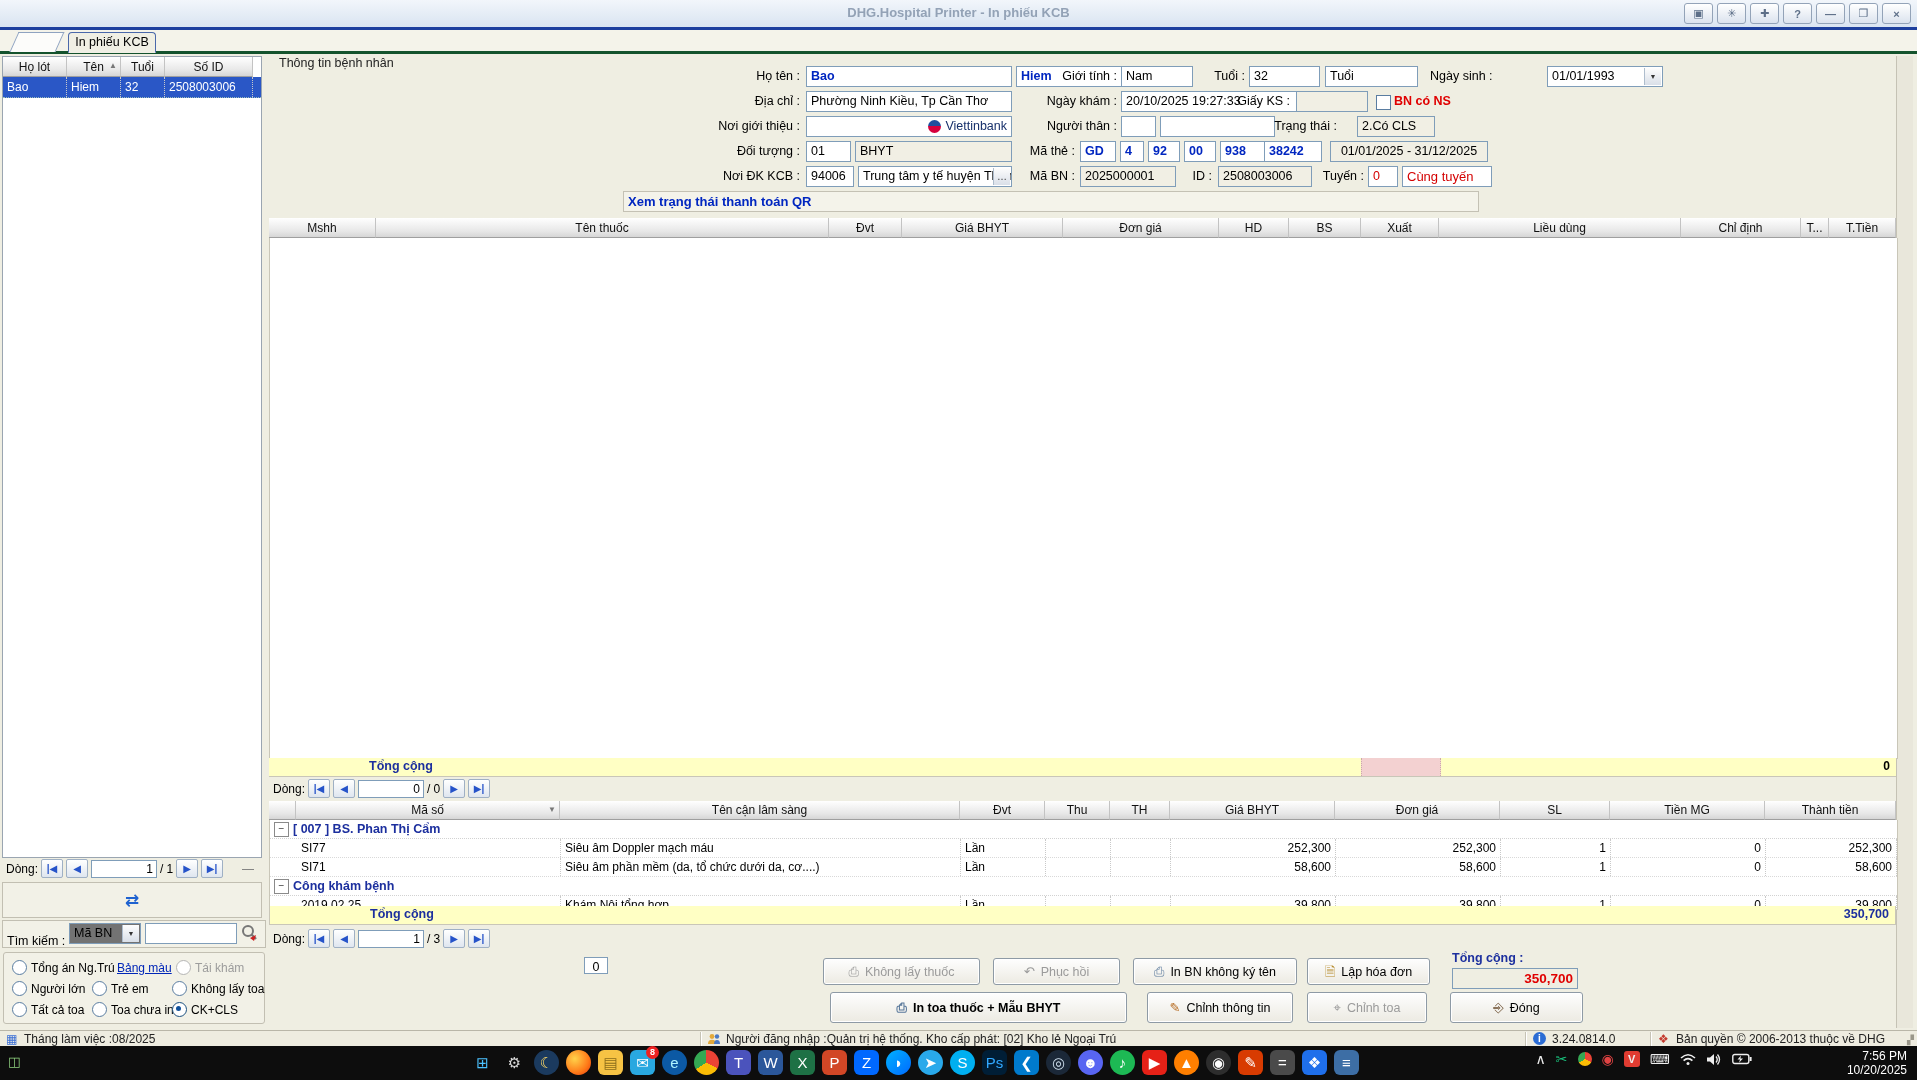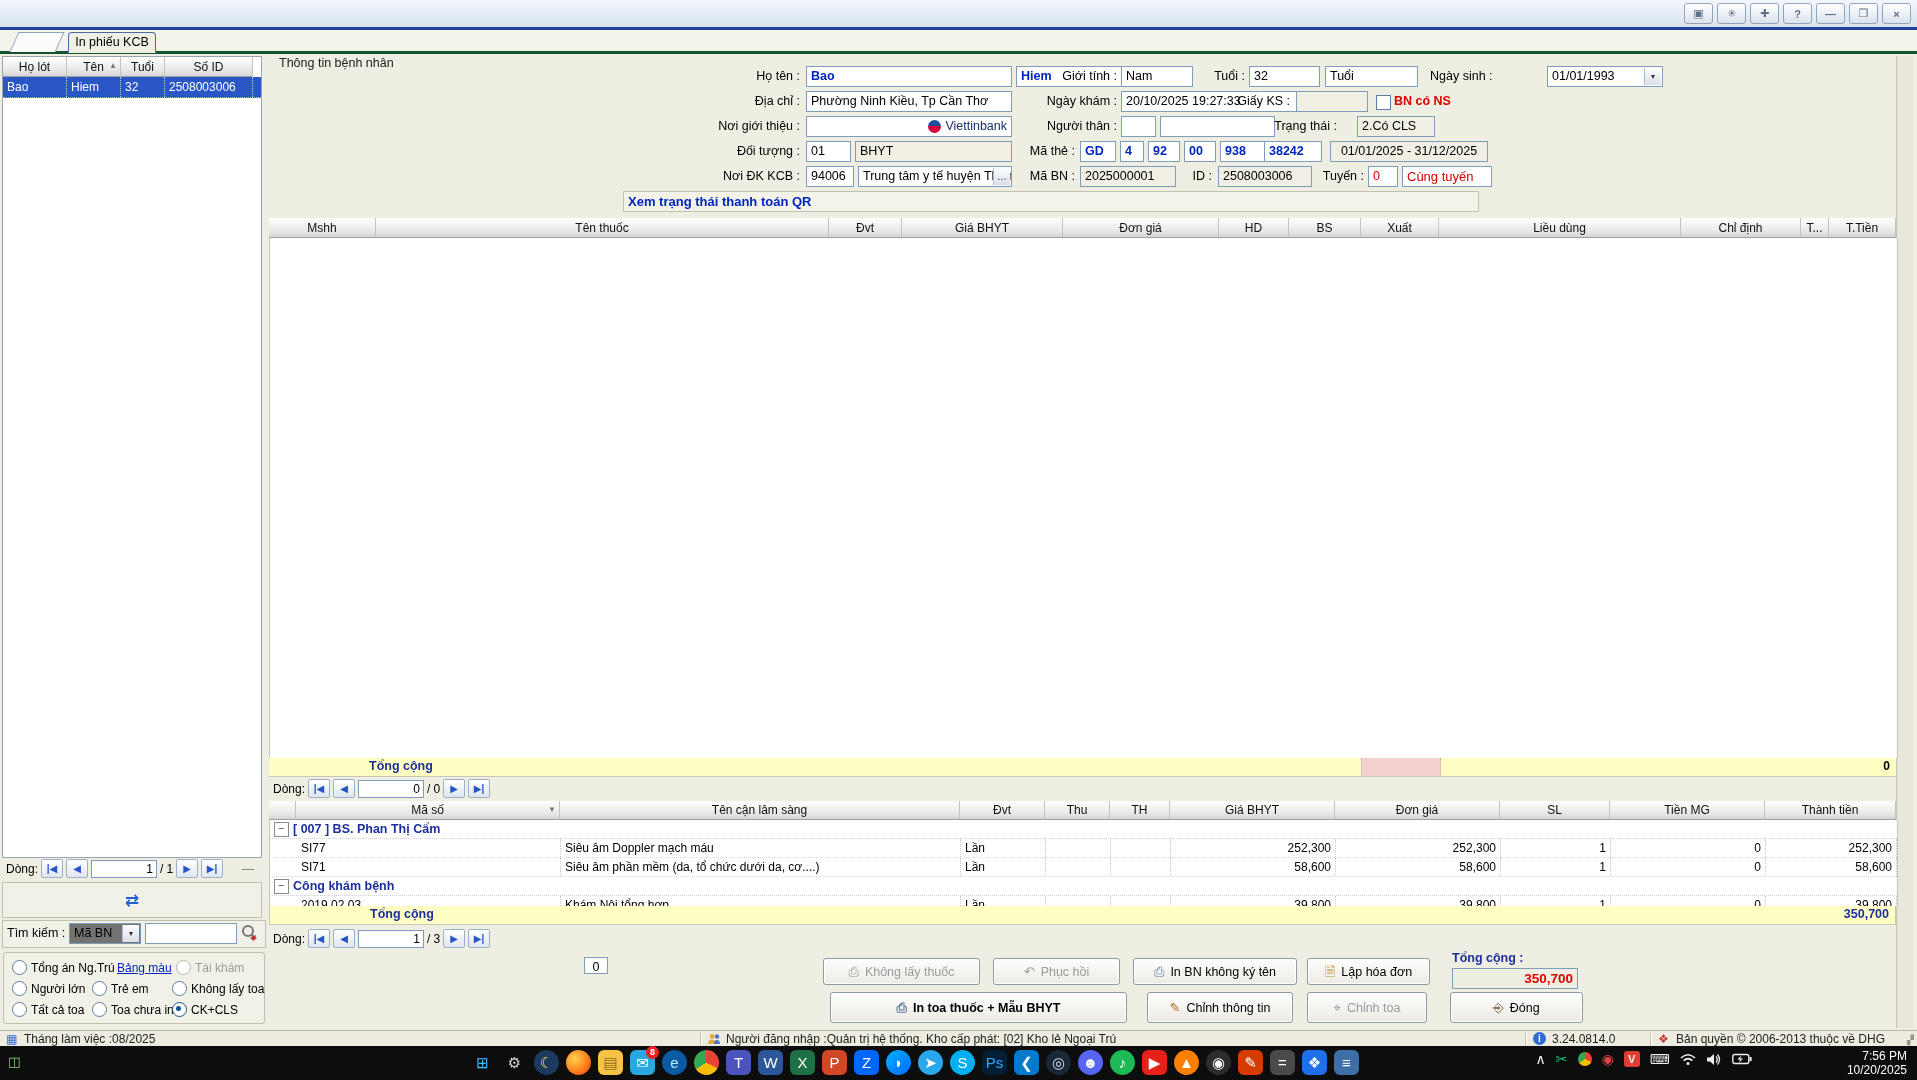--- a/index.html
+++ b/index.html
@@ -81,20 +81,21 @@
 
 <div class="screen">
 
   <svg class="abs" style="left:5px;top:4px" width="16" height="18" viewBox="0 0 11 16">
     <path d="M0,0 L0,13 L3.6,10.4 L6,15 L8,14 L5.6,9.6 L10,9 Z" fill="#2b2b2b" stroke="#fff" stroke-width="0.8"></path>
   </svg>
 
   <div class="window">
 
     <div class="titlebar">
+      <div class="title-text">DHG.Hospital Printer - In phiếu KCB</div>
       <div class="winbtns">
         <div class="wbtn">▣</div>
         <div class="wbtn">✳</div>
         <div class="wbtn">✚</div>
         <div class="wbtn">?</div>
         <div class="wbtn">—</div>
         <div class="wbtn">❐</div>
         <div class="wbtn">×</div>
       </div>
     </div>
@@ -132,21 +133,21 @@
       <span class="pgbtn">▶</span>
       <span class="pgbtn">▶|</span>
       <span style="margin-left:16px;color:#777">—</span>
     </div>
 
     <div class="abs" style="left:2px;top:882px;width:258px;height:34px;border:1px solid #c2bfb2;background:#f2f1e7;display:flex;align-items:center;justify-content:center">
       <span style="color:#1f62d0;font-size:17px;font-weight:bold">⇄</span>
     </div>
 
     <div class="abs" style="left:2px;top:920px;width:262px;height:26px;border:1px solid #c2bfb2;background:#f2f1e7">
-      <span class="lbl" style="left:4px;top:2px;text-align:right">Tìm kiếm :</span>
+      <span class="lbl" style="left:4px;top:10px;text-align:right">Tìm kiếm :</span>
       <div class="fld" style="left:66px;top:2px;width:72px;background:#737373">
         <span>Mã BN</span>
         <span class="dd">▼</span>
       </div>
       <input class="fld" style="left: 142px; top: 2px; width: 92px;" value="">
       <svg class="abs" style="left:238px;top:3px" width="18" height="18" viewBox="0 0 18 18">
         <circle cx="7" cy="7" r="5" fill="none" stroke="#777" stroke-width="2"></circle>
         <line x1="10.5" y1="10.5" x2="15" y2="15" stroke="#777" stroke-width="2.4"></line>
         <path d="M9,14 L15,11 L13,17 Z" fill="#cc2222"></path>
       </svg>
@@ -345,21 +346,21 @@
       </div>
 
       <div class="gridrow" style="height:18px;border-bottom:1px dotted #d2d2d2;align-items:center">
         <span class="expander" style="margin:0 4px">−</span>
         <span class="grouptxt">Công khám bệnh</span>
       </div>
 
       <div style="height:14px;overflow:hidden">
         <div class="gridrow" style="height:18px">
           <div class="cell" style="width:27px;border-right:none"></div>
-          <div class="cell" style="width:264px">2019.02.03</div>
+          <div class="cell" style="width:264px">2019.02.25</div>
           <div class="cell" style="width:400px">Khám Nội tổng hợp</div>
           <div class="cell" style="width:85px">Lần</div>
           <div class="cell" style="width:65px"></div>
           <div class="cell" style="width:60px"></div>
           <div class="cell num" style="width:165px">39,800</div>
           <div class="cell num" style="width:165px">39,800</div>
           <div class="cell num" style="width:110px">1</div>
           <div class="cell num" style="width:155px">0</div>
           <div class="cell num" style="width:131px">39,800</div>
         </div>

